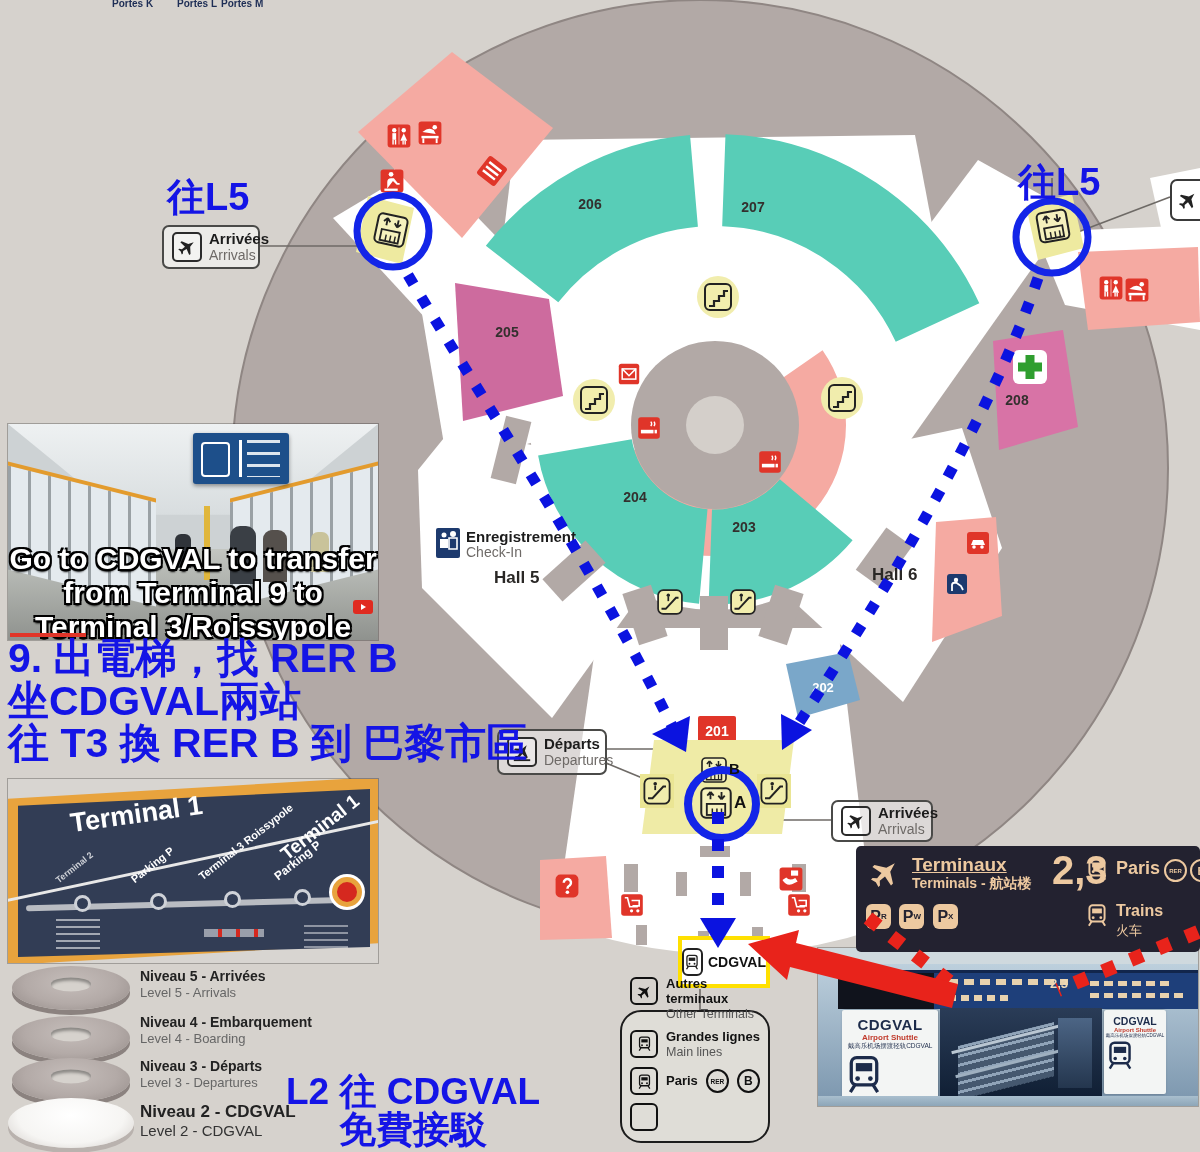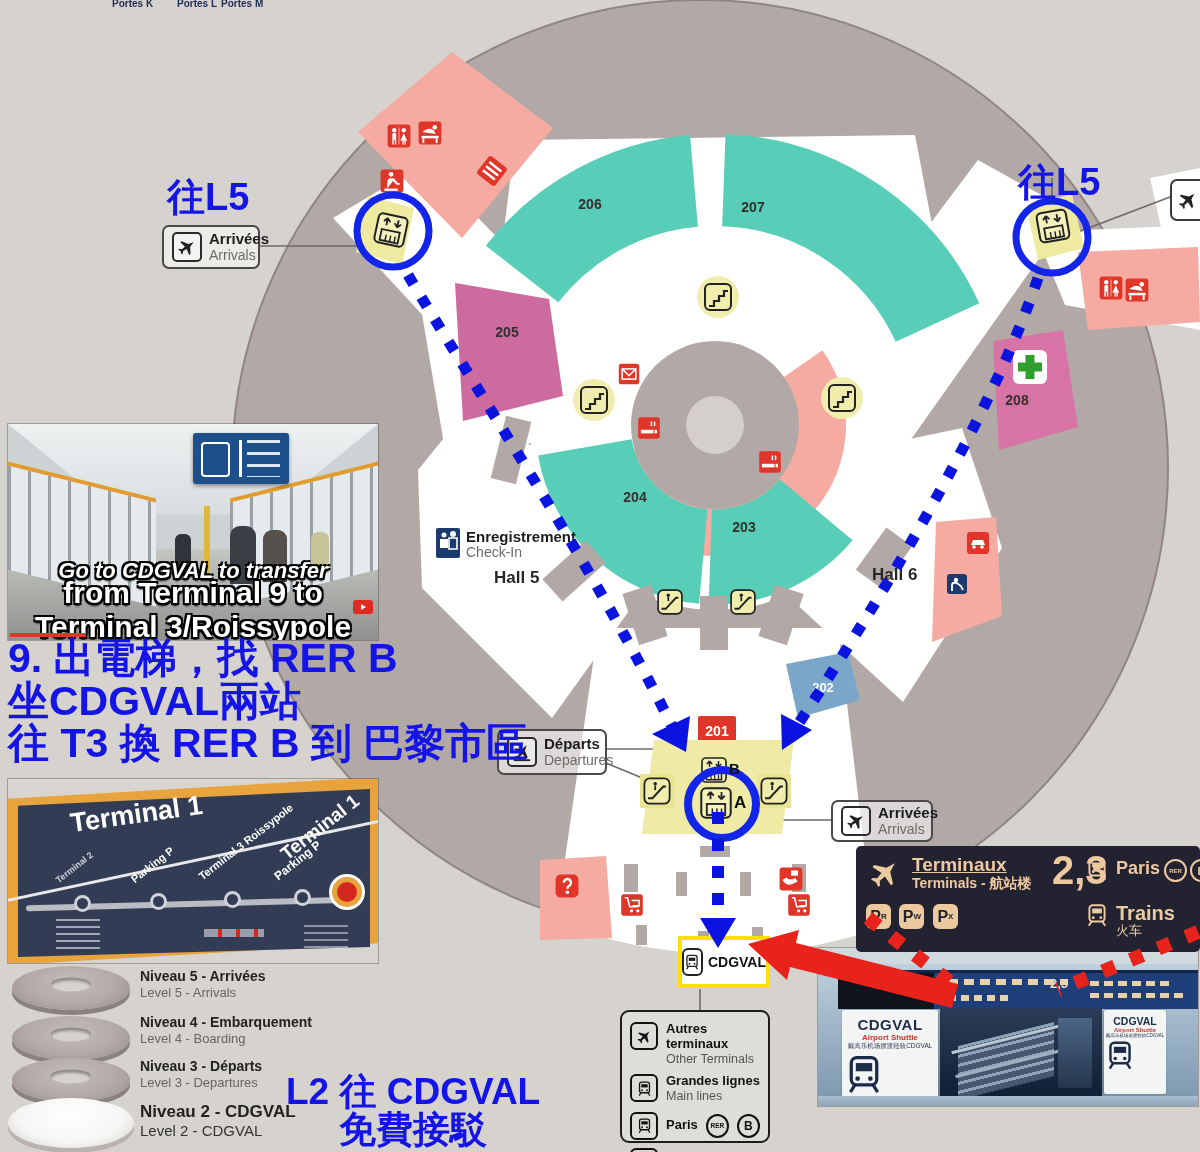--- a/index.html
+++ b/index.html
@@ -11,21 +11,21 @@
   .gate-num{font-size:14px;font-weight:bold;color:#33302e;transform:translate(-50%,-50%);}
   .portes{font-size:10px;font-weight:bold;color:#1d2d55;}
   .hall{font-size:17px;font-weight:bold;color:#2a2826;}
   .map-box{background:rgba(255,255,255,.55);border:2px solid #4a4a48;border-radius:7px;
            display:flex;align-items:center;gap:7px;padding:4px 8px;box-sizing:border-box;}
   .map-box .fr{font-size:15px;font-weight:bold;color:#1c1c1c;line-height:1.1;}
   .map-box .en{font-size:14px;color:#6e6a67;line-height:1.1;}
   .pict{width:26px;height:26px;border:2px solid #2b2b2b;border-radius:5px;flex:0 0 auto;
         display:flex;align-items:center;justify-content:center;background:rgba(255,255,255,.4);}
   
-  #legend{background:rgba(224,221,216,.92);border:2px solid #1c1c1c;border-radius:9px;padding:10px 8px;box-sizing:border-box;display:flex;flex-direction:column;gap:8px;}
+  #legend{background:rgba(224,221,216,.92);border:2px solid #1c1c1c;border-radius:21px;padding:10px 8px;box-sizing:border-box;display:flex;flex-direction:column;gap:8px;justify-content:flex-end;}
   .leg-row{display:flex;align-items:flex-start;gap:8px;}
   .leg-ic{width:24px;height:24px;border:2px solid #111;border-radius:6px;display:flex;align-items:center;justify-content:center;flex:0 0 auto;background:transparent;color:#111;}
   .leg-fr{font-size:13px;font-weight:bold;color:#111;line-height:1.15;}
   .leg-en{font-size:12.5px;color:#555;line-height:1.15;}
   .roundel{border:2px solid #111;border-radius:50%;width:20px;height:20px;display:inline-flex;align-items:center;justify-content:center;font-weight:bold;color:#111;}
   
   #sign{background:#232230;border-radius:5px;color:#edc9a0;}
   .sign-p{width:25px;height:25px;background:#edc9a0;color:#232230;border-radius:6px;font-weight:bold;font-size:16px;display:inline-flex;align-items:center;justify-content:center;margin-right:4px;}
   .sign-p sub{font-size:8px;}
   .sign-roundel{border:2px solid #edc9a0;border-radius:50%;width:19px;height:19px;display:inline-flex;align-items:center;justify-content:center;font-weight:bold;color:#edc9a0;}
@@ -327,21 +327,21 @@
   <div class="abs" style="left:50%;top:4%;width:26%;height:24%;background:#1d4f8a;border-radius:3px;box-shadow:0 2px 4px rgba(0,0,0,.4);">
     <div class="abs" style="left:8%;top:18%;width:26%;height:60%;border:2px solid #fff;border-radius:4px;"></div>
     <div class="abs" style="left:48%;top:15%;width:3px;height:70%;background:#fff;"></div>
     <div class="abs" style="left:56%;top:15%;width:34%;height:70%;background:repeating-linear-gradient(#fff 0 3px,transparent 3px 12px);opacity:.85;"></div>
   </div>
   <div class="abs" style="left:53%;top:38%;width:6px;height:34%;background:#e0b63c;"></div>
   <div class="abs" style="left:60%;top:47%;width:26px;height:58px;background:#3a3f45;border-radius:10px 10px 0 0;"></div>
   <div class="abs" style="left:69%;top:49%;width:24px;height:52px;background:#55504c;border-radius:9px 9px 0 0;"></div>
   <div class="abs" style="left:82%;top:50%;width:18px;height:40px;background:#c9c39a;border-radius:7px 7px 0 0;"></div>
   <div class="abs" style="left:45%;top:51%;width:16px;height:34px;background:#30343a;border-radius:6px 6px 0 0;"></div>
-  <div class="abs cap" style="left:0;top:134px;width:100%;font-size:22px;font-style:italic;">Go to CDGVAL to transfer</div>
+  <div class="abs cap" style="left:0;top:118px;width:100%;font-size:30px;">Go to CDGVAL to transfer</div>
   <div class="abs cap" style="left:0;top:152px;width:100%;font-size:30px;">from Terminal 9 to</div>
   <div class="abs cap" style="left:0;top:186px;width:100%;font-size:30px;">Terminal 3/Roissypole</div>
   <div class="abs" style="left:2px;bottom:3px;width:76px;height:4px;background:#e03529;"></div>
   <div class="abs" style="right:5px;bottom:26px;width:20px;height:14px;background:#e02b20;border-radius:3px;display:flex;align-items:center;justify-content:center;">
     <span style="width:0;height:0;border-left:5px solid #fff;border-top:3.5px solid transparent;border-bottom:3.5px solid transparent;"></span>
   </div>
 </div>
 
 <div class="abs photo" style="left:8px;top:779px;width:370px;height:184px;background:#d8d5d1;overflow:hidden;z-index:2">
   <div class="abs" style="left:-8px;top:2px;width:120%;height:96%;background:#e8a33d;transform:rotate(-2deg);clip-path:polygon(0 6%,100% 0,100% 94%,0 100%);"></div>
@@ -570,21 +570,21 @@
   </div>
   <svg class="abs" style="left:228px;top:10px" width="26" height="26" viewBox="-11 -12 22 24" color="#edc9a0">
         <use href="#i-train"></use>
       </svg>
   <div class="abs" style="left:260px;top:12px;font-size:18px;font-weight:bold;">Paris</div>
   <span class="abs sign-roundel" style="left:308px;top:13px;font-size:6px;">RER</span>
   <span class="abs sign-roundel" style="left:334px;top:13px;font-size:11px;">B</span>
   <svg class="abs" style="left:228px;top:56px" width="26" height="26" viewBox="-11 -12 22 24" color="#edc9a0">
         <use href="#i-train"></use>
       </svg>
-  <div class="abs" style="left:260px;top:56px;font-size:20px;font-weight:bold;">Trains</div>
+  <div class="abs" style="left:260px;top:56px;font-size:16px;font-weight:bold;">Trains</div>
   <div class="abs" style="left:260px;top:76px;font-size:13px;">火车</div>
 </div>
 
 <div class="abs blue-cn" style="left:167px;top:178px;font-size:38px;z-index:4">往L5</div>
 <div class="abs blue-cn" style="left:1018px;top:163px;font-size:38px;z-index:4">往L5</div>
 <div class="abs blue-cn" style="left:8px;top:637px;font-size:41px;z-index:4">
   <span style="display:block">9. 出電梯，找 RER B</span>
   <span style="display:block">坐CDGVAL兩站</span>
   <span style="display:block">往 T3 換 RER B 到 巴黎市區</span>
 </div>

